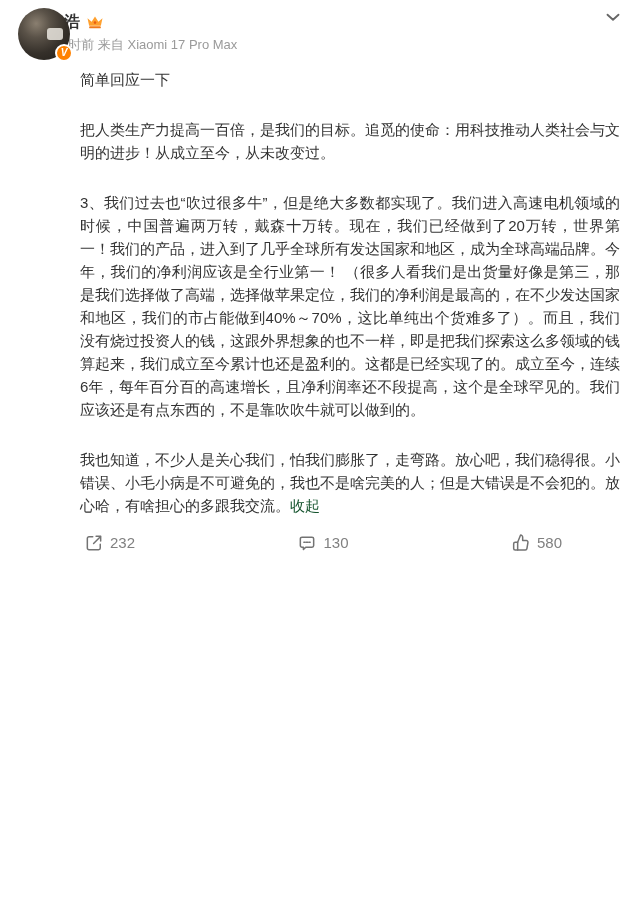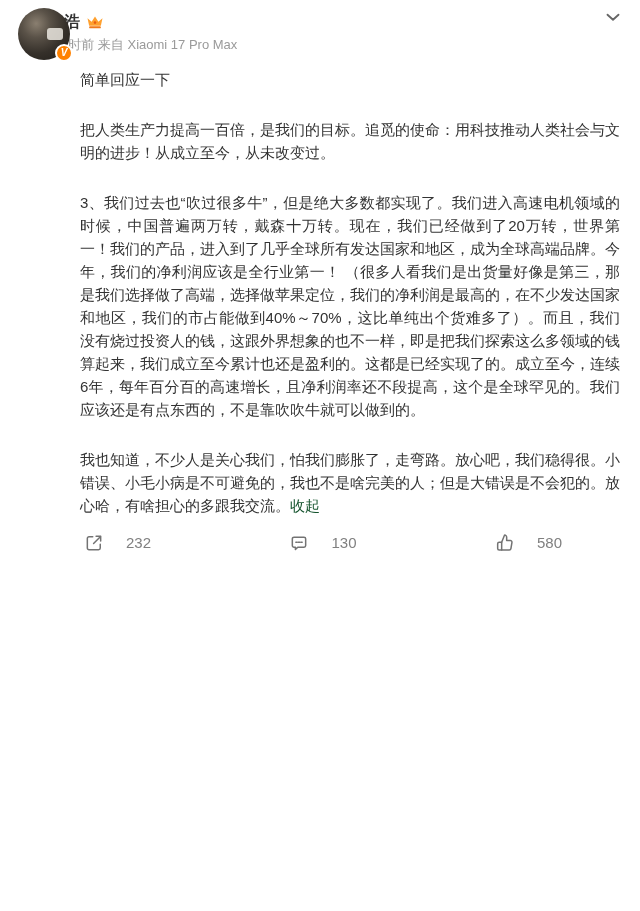--- a/index.html
+++ b/index.html
@@ -87,21 +87,21 @@
   
   .post-actions {
     display: flex;
     justify-content: space-between;
     align-items: center;
     padding: 16px 78px 4px 84px;
   }
   .action {
     display: flex;
     align-items: center;
-    gap: 22px;
+    gap: 6px;
     cursor: pointer;
     color: #808080;
   }
   .action svg { width: 20px; height: 20px; display: block; }
   .action .count { font-size: 15px; color: #808080; line-height: 20px; }
 </style>
 </head>
 <body>
 
 <div class="post">

